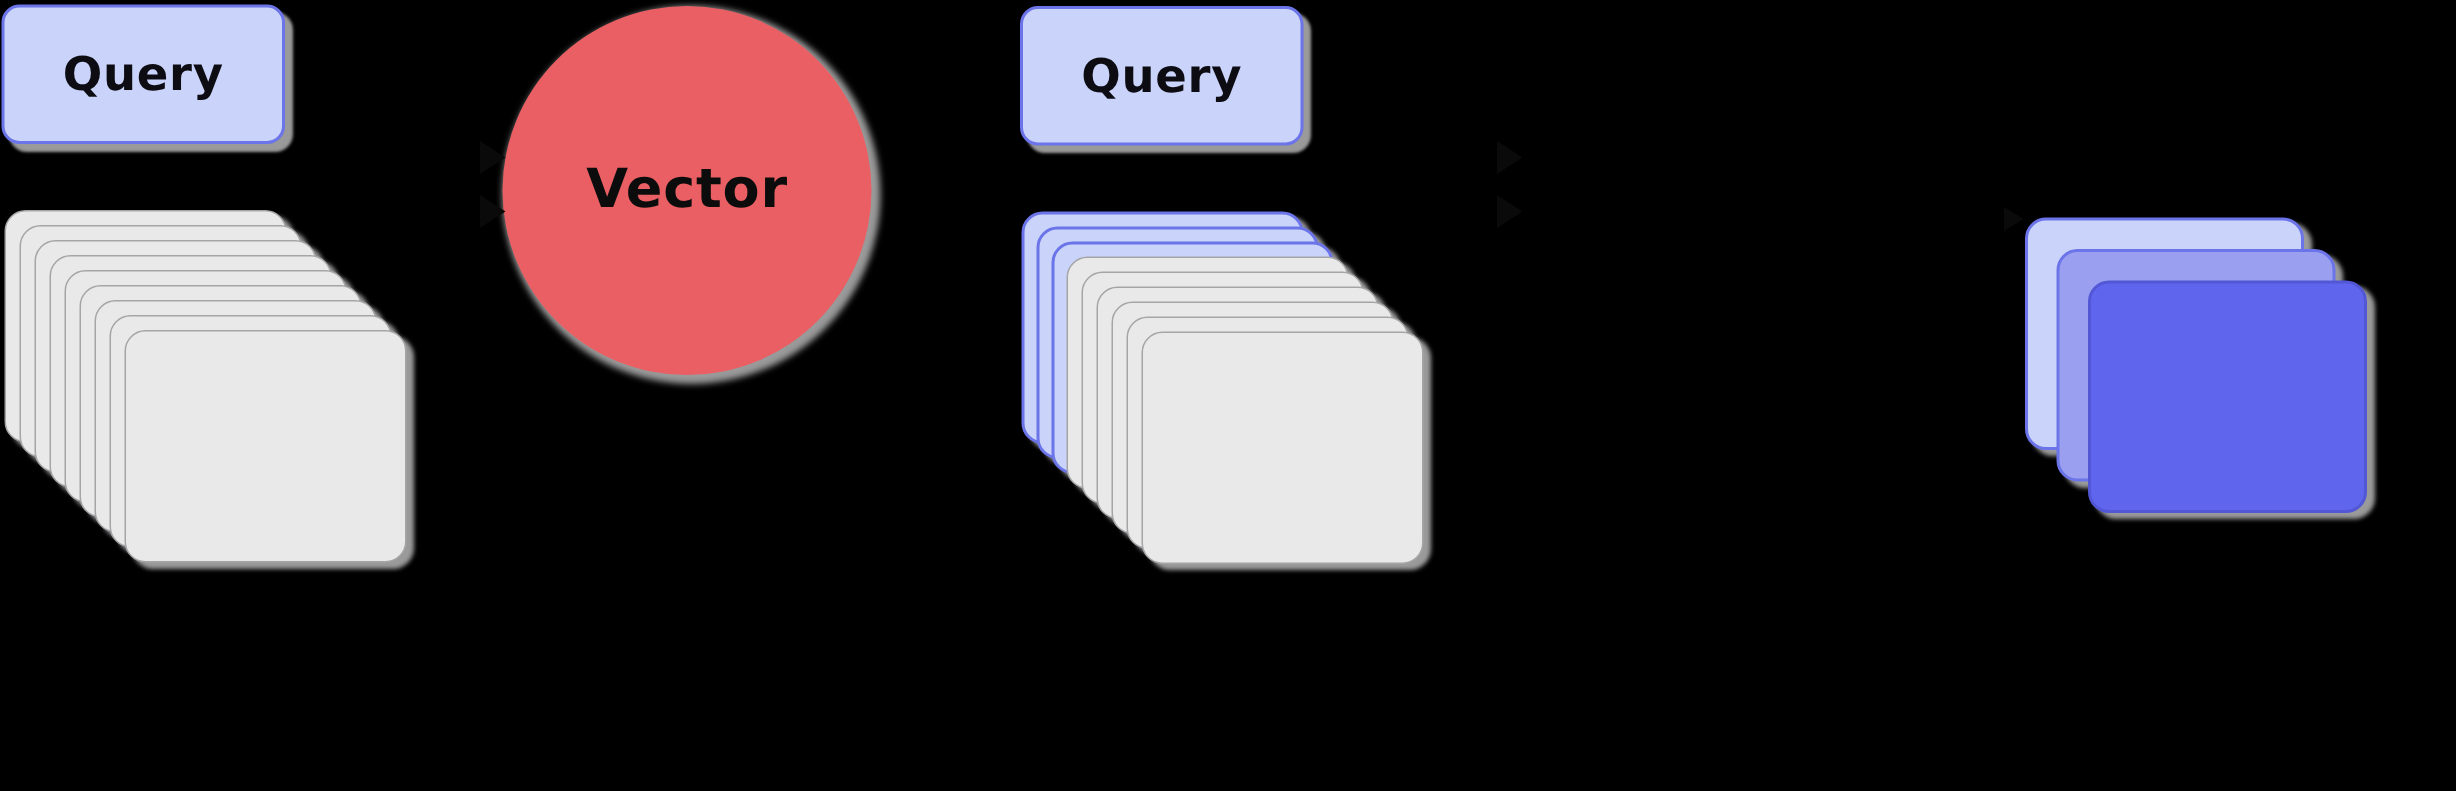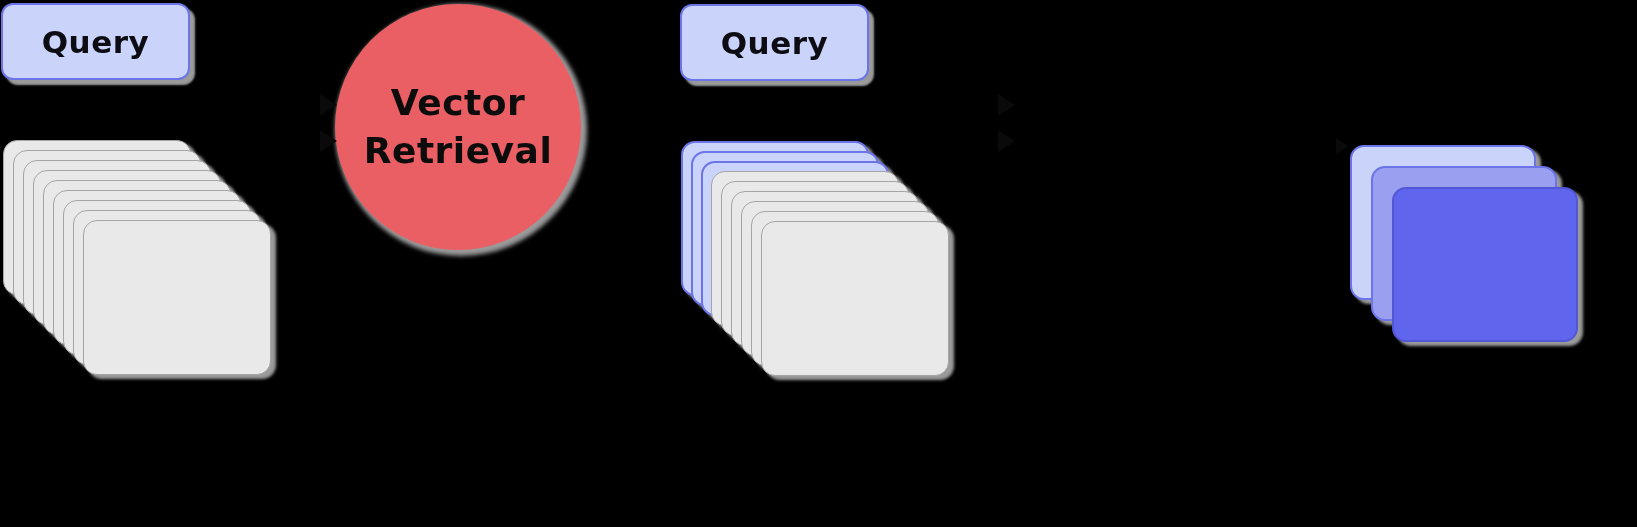--- a/index.html
+++ b/index.html
@@ -13,21 +13,21 @@
     height: 527px;
     background: var(--background, #000);
     overflow: hidden;
     font-family: "DejaVu Sans", "Liberation Sans", sans-serif;
   }
 
   
   .query-box {
     position: absolute;
     width: 189px;
-    height: 77px;
+    height: 93px;
     background: var(--accent-lavender);
     border: 2.5px solid var(--accent-indigo-border);
     border-radius: 12px;
     box-shadow: 5px 5px 2px 0 var(--shadow-gray);
     display: flex;
     align-items: center;
     justify-content: center;
     box-sizing: border-box;
   }
   .query-box .label {
@@ -124,21 +124,20 @@
       <div class="card card-gray" style="left: 70px; top: 70px;"></div>
       <div class="card card-gray" style="left: 80px; top: 80px;"></div>
     </div>
 
   <div id="query-box-1" class="query-box">
     <span class="label">Query</span>
   </div>
 
   <div id="vector-retrieval-circle" class="process-circle">
     <span class="label">Vector</span>
-    <span class="label">Retrieval</span>
   </div>
 
   <div id="retrieved-stack" class="stack stack-large">
       <div class="card card-lavender" style="left: 0px; top: 0px;"></div>
       <div class="card card-lavender" style="left: 10px; top: 10px;"></div>
       <div class="card card-lavender" style="left: 20px; top: 20px;"></div>
       <div class="card card-gray" style="left: 30px; top: 30px;"></div>
       <div class="card card-gray" style="left: 40px; top: 40px;"></div>
       <div class="card card-gray" style="left: 50px; top: 50px;"></div>
       <div class="card card-gray" style="left: 60px; top: 60px;"></div>

